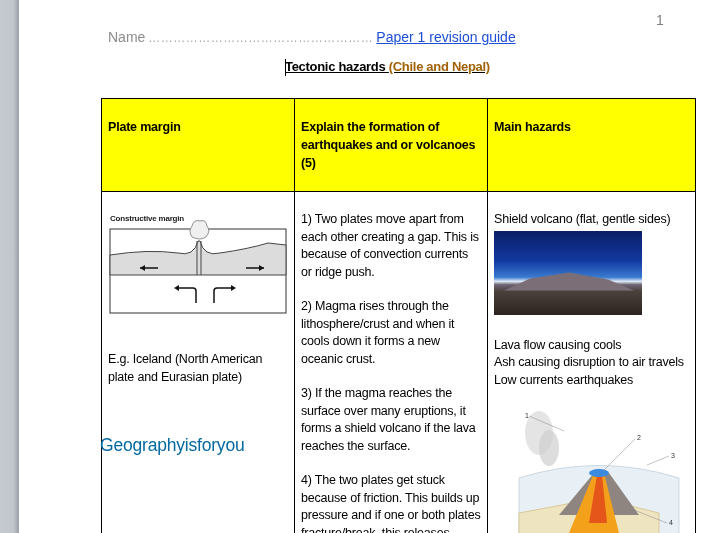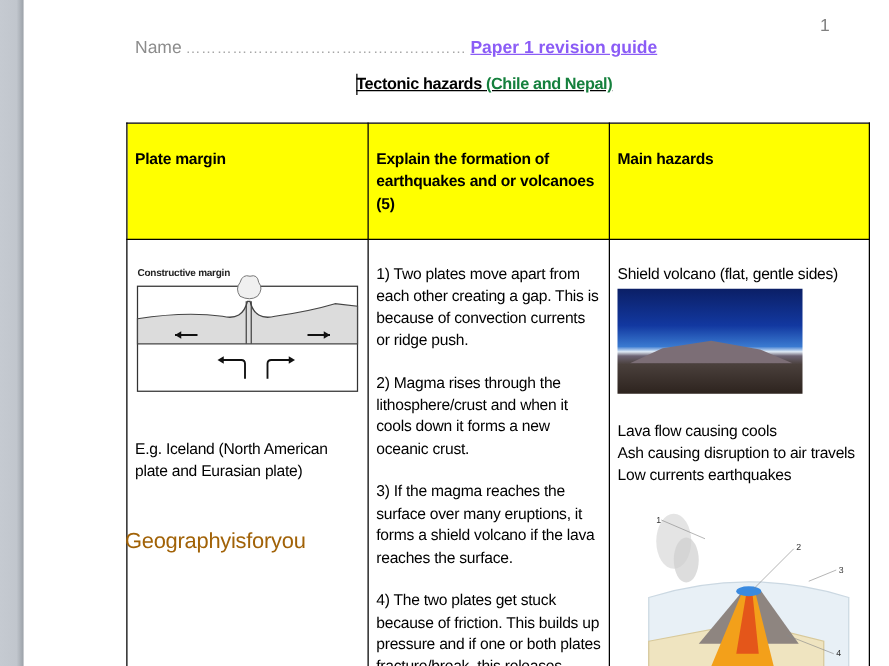--- a/index.html
+++ b/index.html
@@ -17,28 +17,28 @@
   .page-number {
     position:absolute; left:656px; top:12px;
     font-family:"Liberation Sans", sans-serif; font-size:14px; color:#808080;
   }
   .header-line {
     position:absolute; left:108px; top:29px; height:18px;
     font-family:"Liberation Sans", sans-serif; font-size:14px; color:#8c8c8c;
     white-space:nowrap; display:flex; align-items:baseline;
   }
   .header-line .dots { letter-spacing:0.5px; color:#a6a6a6; font-size:12px; margin:0 3px; }
-  .header-line .guide { font-weight:bold; text-decoration:underline; color:#8b5cf6; }
+  .header-line .guide { font-weight:normal; text-decoration:underline; color:#1d4ed8; }
 
   .doc-title {
     position:absolute; left:285px; top:59px; white-space:nowrap;
     font-family:"Liberation Sans", sans-serif; font-size:13px; font-weight:bold;
     text-decoration:underline; color:#000; letter-spacing:-0.3px;
   }
-  .doc-title .red { color:#15803d; }
+  .doc-title .red { color:#a16207; }
   .caret {
     position:absolute; left:285px; top:59px; width:1px; height:17px; background:#000;
   }
 
   table.hazards {
     position:absolute; left:101px; top:98px;
     border-collapse:collapse; table-layout:fixed; width:594px;
     font-family:"Liberation Sans", sans-serif; font-size:12.5px; color:#000;
   }
   table.hazards td, table.hazards th {
@@ -46,21 +46,21 @@
   }
   table.hazards th {
     background:#ffff00; font-weight:bold; height:52px; line-height:18px; letter-spacing:-0.2px;
   }
   table.hazards td { height:400px; line-height:17.5px; letter-spacing:-0.2px; }
   col.c1 { width:193px; } col.c2 { width:193px; } col.c3 { width:208px; }
 
   .diagram-box { width:178px; height:108px; position:relative; margin-top:0px; }
   .example { margin-top:32px; }
   .watermark {
-    margin-top:38px; margin-left:-8px; color:#a16207; font-size:17.5px;
+    margin-top:51px; margin-left:-8px; color:#0369a1; font-size:17.5px;
     font-family:"Liberation Sans", sans-serif; letter-spacing:-0.2px;
   }
   .step { margin-bottom:17px; }
   .photo {
     width:148px; height:84px; margin-top:2px;
     background:linear-gradient(to bottom,#0b1f66 0%,#1238a0 35%,#3a7ad0 55%,#dfeaf5 60%,#6d6474 64%,#4a403c 72%,#2d231e 100%);
     position:relative; overflow:hidden;
   }
   .photo .mountain {
     position:absolute; left:10px; top:40px; width:130px; height:20px;

